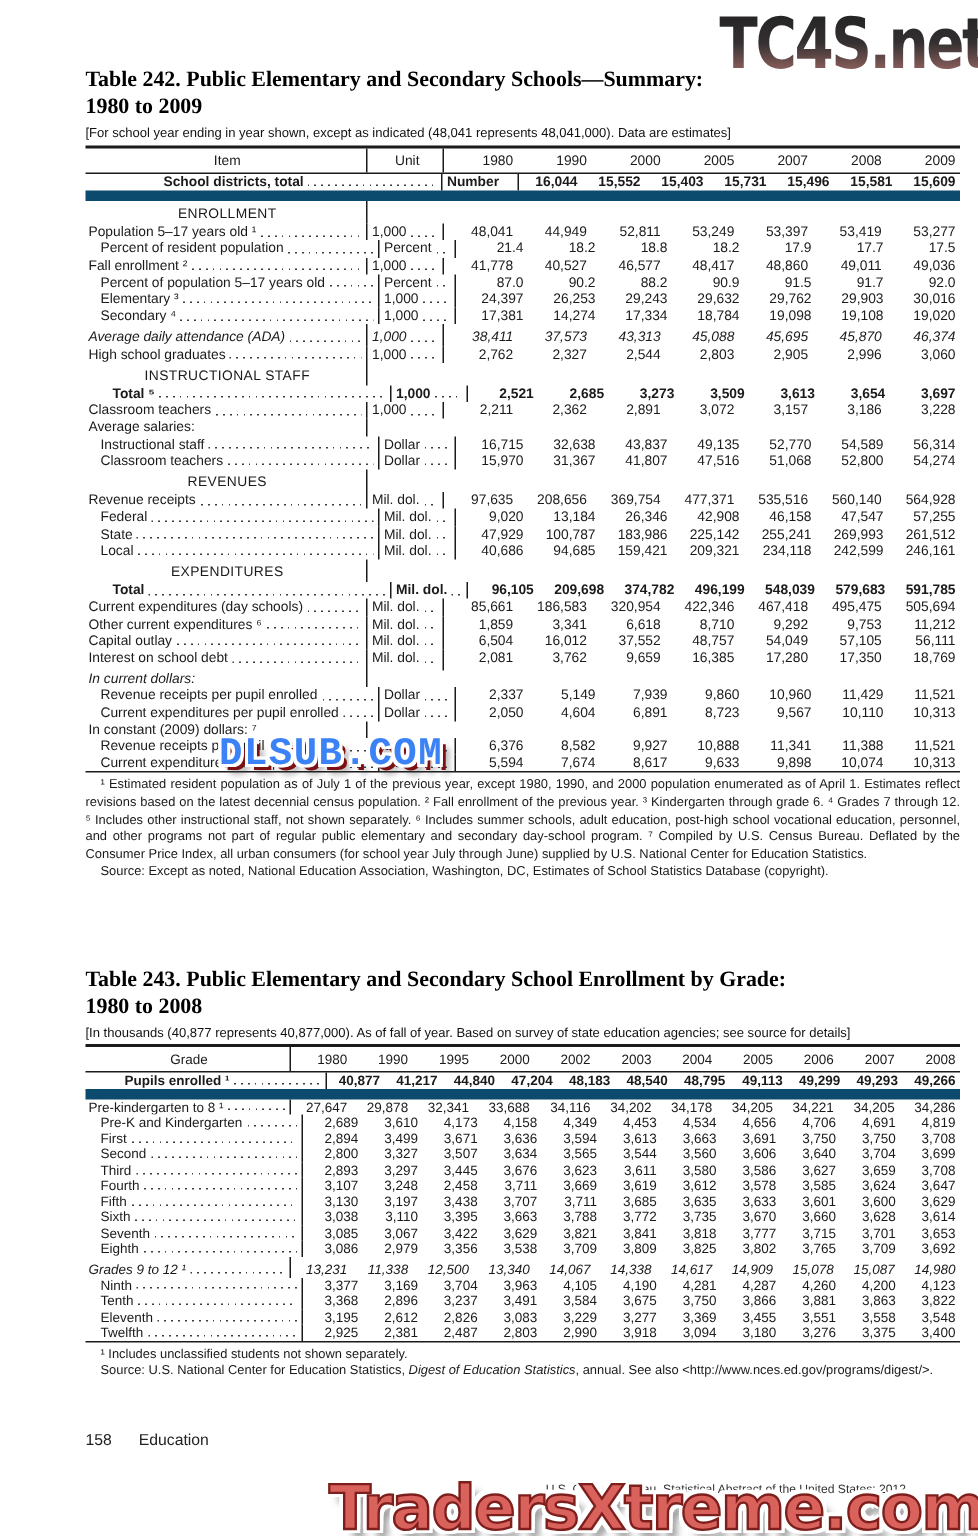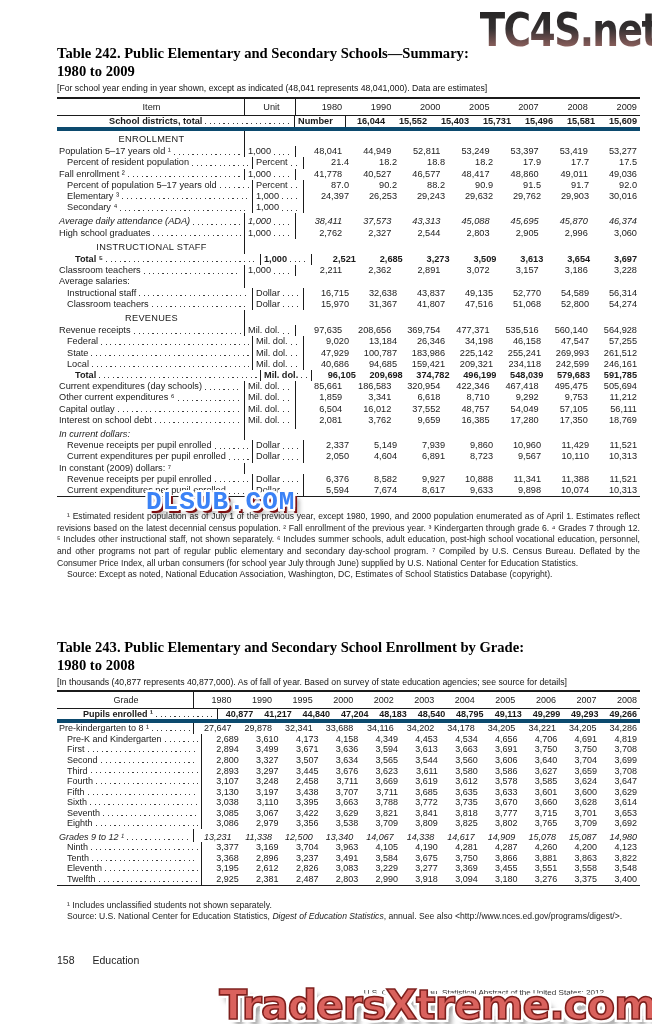--- a/index.html
+++ b/index.html
@@ -12,21 +12,21 @@
              line-height:18px;color:#000;margin:0;}
   .bracket-note{font-size:8.7px;line-height:10.5px;margin:3px 0 3px 0;color:#111;}
 
   
   .tbl{width:583px;border-top:2px solid #1b1b1b;border-bottom:1.5px solid #1b1b1b;
        font-size:9.2px;}
   .trow{display:flex;align-items:flex-start;line-height:11.2px;}
   #t243 .trow{line-height:10.55px;font-size:9px;}
   .thead{border-bottom:1px solid #1b1b1b;font-weight:400;}
   .thead > div{padding-top:3px;padding-bottom:2px;}
-  .trow.rule{border-bottom:4px solid #0c4a6e;}
+  .trow.rule{border-bottom:7px solid #0c4a6e;}
   .trow.gap > div{padding-top:3px;font-style:italic;}
   .c-item{display:flex;align-items:baseline;border-right:1px solid #1b1b1b;
           padding-left:2px;overflow:hidden;white-space:nowrap;}
   #t242 .c-item{width:185px;flex:0 0 auto;}
   #t243 .c-item{width:134px;flex:0 0 auto;}
   .c-unit{display:flex;align-items:baseline;border-right:1px solid #1b1b1b;
           width:47px;flex:0 0 auto;padding-left:3px;overflow:hidden;white-space:nowrap;}
   .c-vals{display:flex;flex:1 1 auto;min-width:0;}
   .c-val{flex:1 1 0;text-align:right;padding-right:3px;white-space:nowrap;overflow:hidden;}
   .c-section{justify-content:center;text-align:center;letter-spacing:.3px;
@@ -35,21 +35,21 @@
   .b{font-weight:700;}
   .ind1{padding-left:10px;}
   .ind2{padding-left:18px;}
   .ind3{padding-left:52px;}
   .ind4{padding-left:26px;}
   .lead{flex:1 1 auto;min-width:5px;margin:0 3px;align-self:stretch;
         background:repeating-linear-gradient(to right,#3c3c3c 0 1.2px,transparent 1.2px 4.6px)
         left bottom 2.5px / 100% 1.2px no-repeat;}
 
   
-  .footnotes{font-size:8.6px;line-height:11.6px;margin-top:14px;width:583px;}
+  .footnotes{font-size:8.6px;line-height:11.6px;margin-top:2px;width:583px;}
   .footnotes p{margin:0;text-indent:10px;text-align:justify;}
   .footnotes p.src{text-align:left;}
   .it{font-style:italic;}
 
   .t243-block{margin-top:57px;}
 
   
   .page-footer-left{position:absolute;left:57px;top:954px;font-size:10.5px;color:#222;z-index:2;}
   .page-footer-left .num{margin-right:18px;}
   .census-line{position:absolute;right:48px;top:988px;font-size:8.1px;color:#333;z-index:2;}
@@ -219,20 +219,29 @@
         </div>
         <div class="trow">
           <div class="c-item ind1">
             <div class="lab">Secondary ⁴</div>
             <div class="lead"></div>
           </div>
           <div class="c-unit">
             <div class="">1,000</div>
             <div class="lead"></div>
           </div>
+          <div class="c-vals">
+            <div class="c-val">17,381</div>
+            <div class="c-val">14,274</div>
+            <div class="c-val">17,334</div>
+            <div class="c-val">18,784</div>
+            <div class="c-val">19,098</div>
+            <div class="c-val">19,108</div>
+            <div class="c-val">19,020</div>
+          </div>
         </div>
         <div class="trow gap">
           <div class="c-item">
             <div class="lab">Average daily attendance (ADA)</div>
             <div class="lead"></div>
           </div>
           <div class="c-unit">
             <div class="">1,000</div>
             <div class="lead"></div>
           </div>
@@ -383,21 +392,21 @@
             <div class="lead"></div>
           </div>
           <div class="c-unit">
             <div class="">Mil. dol.</div>
             <div class="lead"></div>
           </div>
           <div class="c-vals">
             <div class="c-val">9,020</div>
             <div class="c-val">13,184</div>
             <div class="c-val">26,346</div>
-            <div class="c-val">34,198</div>
+            <div class="c-val">42,908</div>
             <div class="c-val">46,158</div>
             <div class="c-val">47,547</div>
             <div class="c-val">57,255</div>
           </div>
         </div>
         <div class="trow">
           <div class="c-item ind1">
             <div class="lab">State</div>
             <div class="lead"></div>
           </div>
@@ -428,20 +437,21 @@
             <div class="c-val">40,686</div>
             <div class="c-val">94,685</div>
             <div class="c-val">159,421</div>
             <div class="c-val">209,321</div>
             <div class="c-val">234,118</div>
             <div class="c-val">242,599</div>
             <div class="c-val">246,161</div>
           </div>
         </div>
         <div class="trow">
+          <div class="c-item c-section">EXPENDITURES</div>
           <div class="c-unit"></div>
           <div class="c-vals"></div>
         </div>
         <div class="trow">
           <div class="c-item ind2">
             <div class="lab b">Total</div>
             <div class="lead"></div>
           </div>
           <div class="c-unit">
             <div class="b">Mil. dol.</div>

